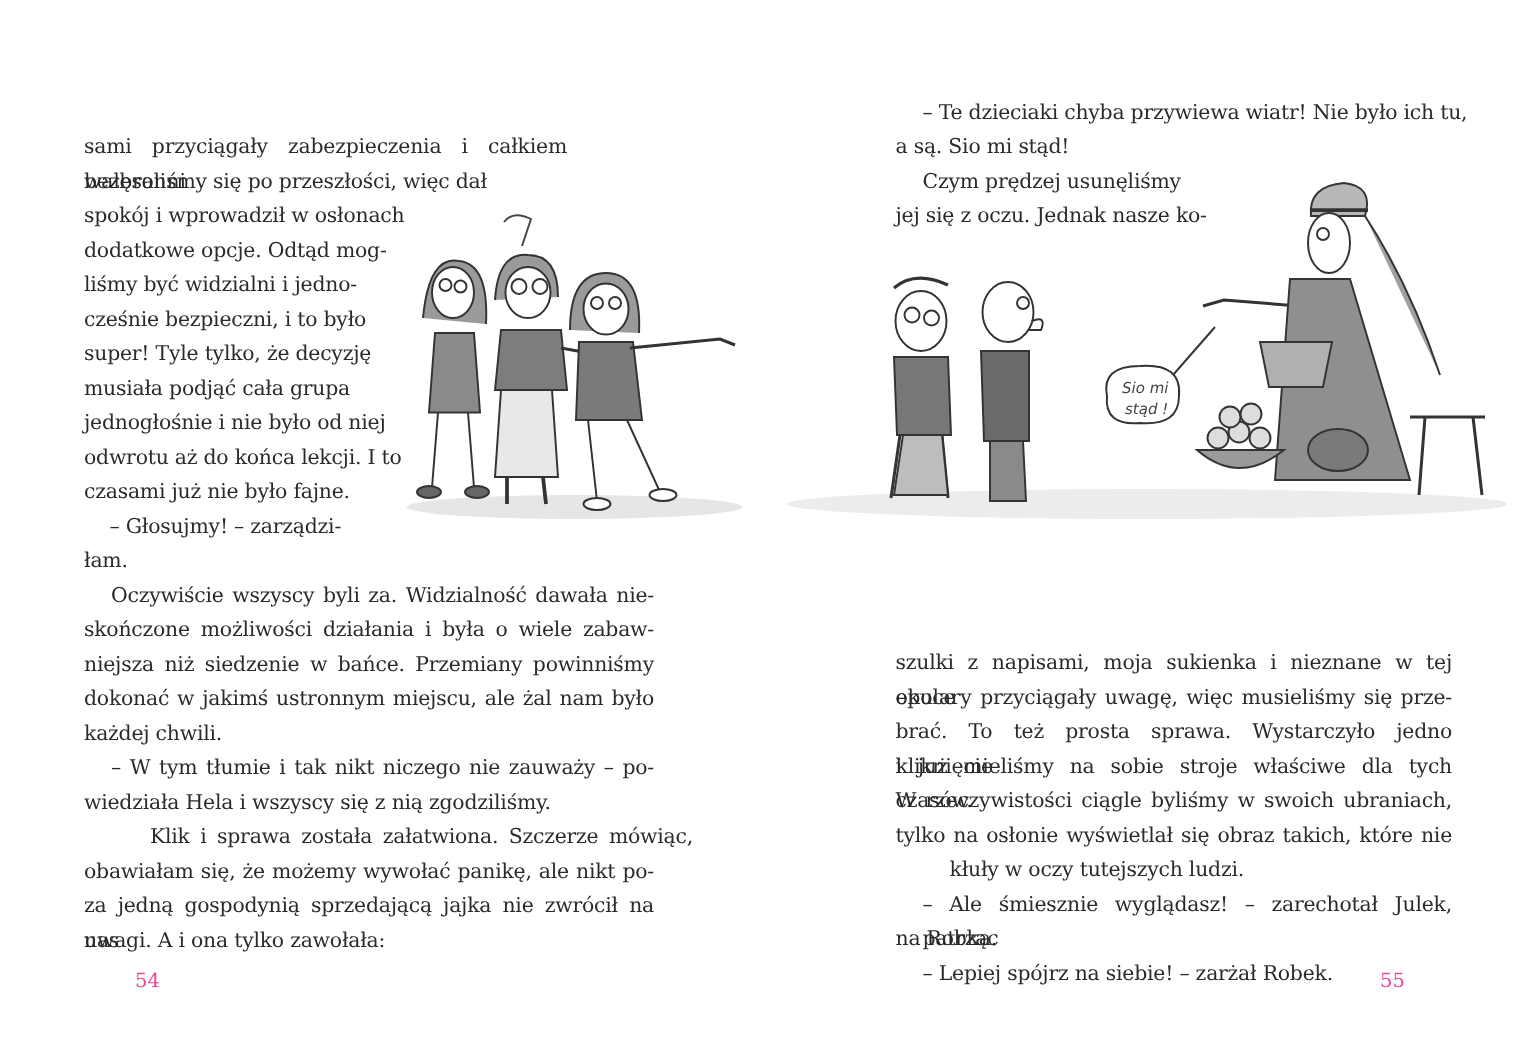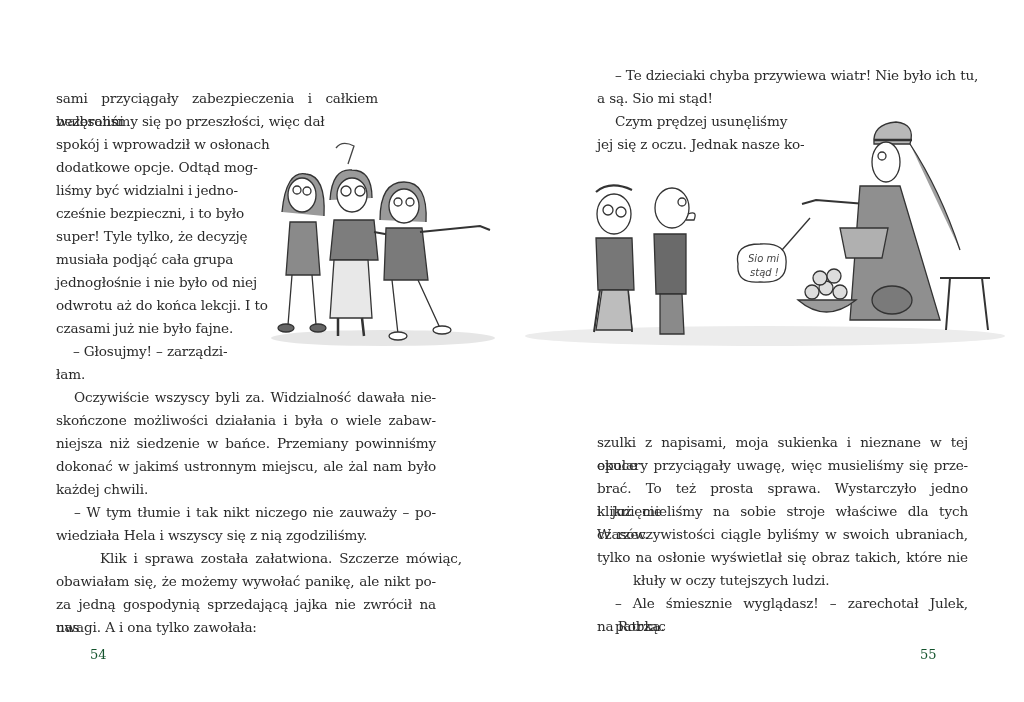--- a/index.html
+++ b/index.html
@@ -3,21 +3,21 @@
 <meta charset="utf-8">
 <style>
   html, body { margin:0; padding:0; }
   body { width:1024px; height:702px; background:#ffffff; position:relative; overflow:hidden;
          font-family:"DejaVu Serif", "Liberation Serif", serif; color:#2a2a2a; }
   .page { position:absolute; top:0; height:702px; }
   .page.left { left:0; width:512px; }
   .page.right { left:512px; width:512px; }
   .line { position:absolute; font-size:13.6px; line-height:23px; white-space:nowrap; letter-spacing:-0.15px; }
   .just { text-align:justify; text-align-last:justify; white-space:normal; }
-  .pnum { position:absolute; top:647px; font-size:13px; color:#14532d; }
+  .pnum { position:absolute; top:647px; font-size:13px; color:#ec4899; }
   .illus { position:absolute; }
 </style>
 </head>
 <body>
 
 <div class="page left">
   <div class="line just" style="left:56px;top:87px;width:322px;">sami przyciągały zabezpieczenia i całkiem bezbronni</div>
   <div class="line" style="left:56px;top:110px;">wałęsaliśmy się po przeszłości, więc dał</div>
   <div class="line" style="left:56px;top:133px;">spokój i wprowadził w osłonach</div>
   <div class="line" style="left:56px;top:156px;">dodatkowe opcje. Odtąd mog-</div>
@@ -129,15 +129,16 @@
 
   <div class="line just" style="left:85px;top:431px;width:371px;">szulki z napisami, moja sukienka i nieznane w tej epoce</div>
   <div class="line just" style="left:85px;top:454px;width:371px;">okulary przyciągały uwagę, więc musieliśmy się prze-</div>
   <div class="line just" style="left:85px;top:477px;width:371px;">brać. To też prosta sprawa. Wystarczyło jedno kliknięcie</div>
   <div class="line just" style="left:85px;top:523px;width:371px;">W rzeczywistości ciągle byliśmy w swoich ubraniach,</div>
   <div class="line just" style="left:85px;top:500px;width:371px;">i już mieliśmy na sobie stroje właściwe dla tych czasów.</div>
   <div class="line just" style="left:85px;top:546px;width:371px;">tylko na osłonie wyświetlał się obraz takich, które nie</div>
   <div class="line" style="left:85px;top:569px;margin-left:36px;">kłuły w oczy tutejszych ludzi.</div>
   <div class="line just" style="left:103px;top:592px;width:353px;">– Ale śmiesznie wyglądasz! – zarechotał Julek, patrząc</div>
   <div class="line" style="left:85px;top:615px;">na Robka.</div>
+  <div class="line" style="left:103px;top:638px;">– Lepiej spójrz na siebie! – zarżał Robek.</div>
 
   <div class="pnum" style="left:408px;">55</div>
 </div>
 
 </body></html>

